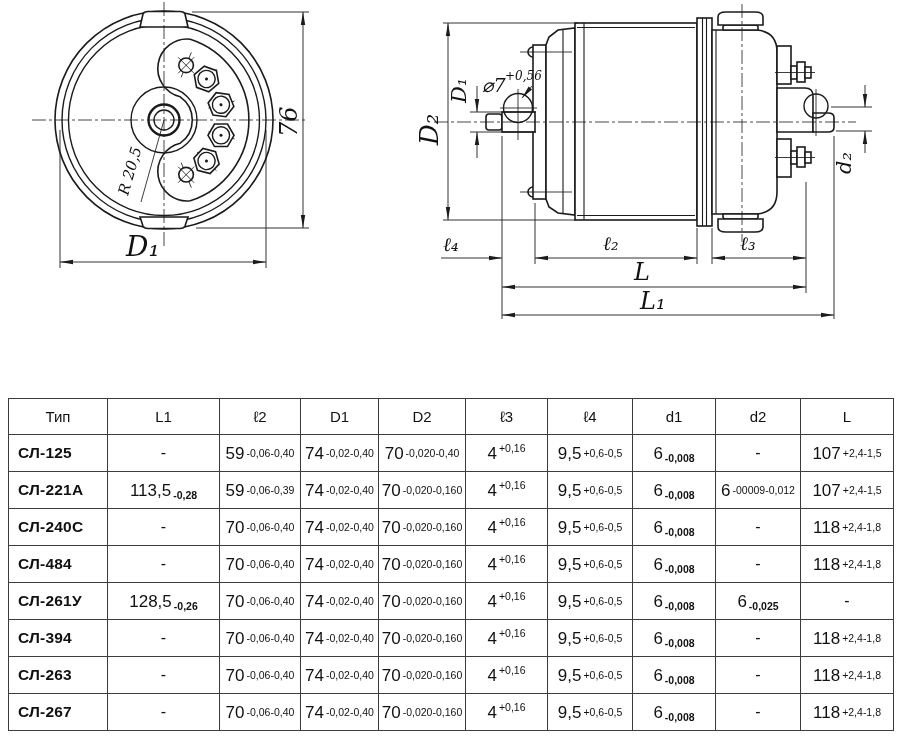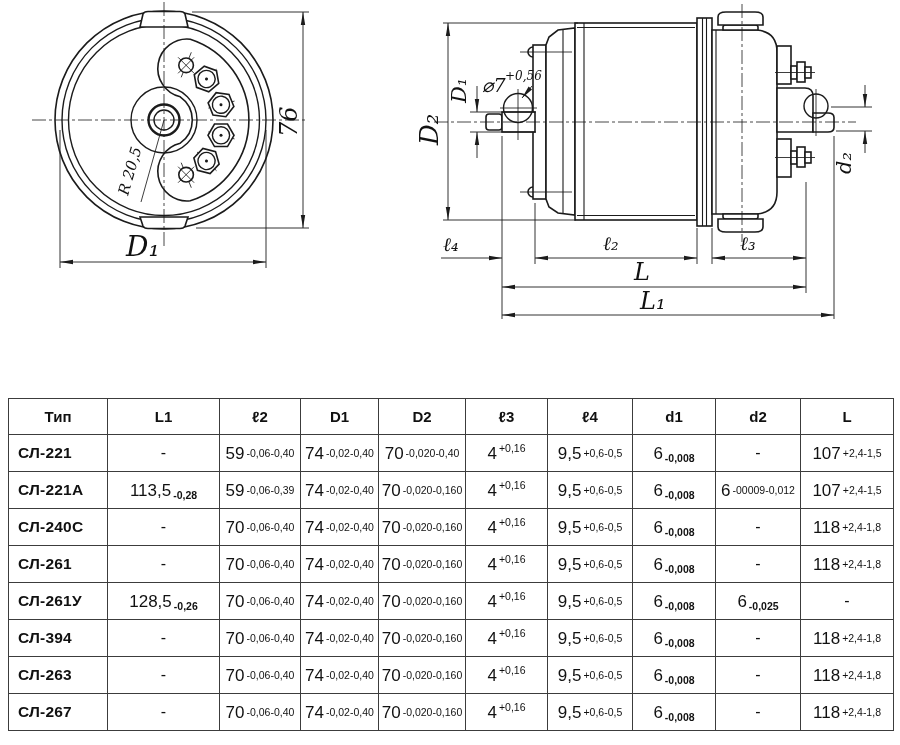--- a/index.html
+++ b/index.html
@@ -14,21 +14,21 @@
   .thin{fill:none;stroke:#1b1b1b;stroke-width:0.85;}
   .dim{fill:none;stroke:#1b1b1b;stroke-width:0.9;}
   .cl{fill:none;stroke:#1b1b1b;stroke-width:0.8;stroke-dasharray:14 3 3 3;}
   .dot{fill:#1b1b1b;stroke:none;}
   text.dlabel{font-family:"DejaVu Serif","Liberation Serif",serif;font-style:italic;fill:#111;}
   
   #spec{position:absolute;left:8px;top:398px;border-collapse:collapse;table-layout:fixed;width:885px;}
   #spec th,#spec td{border:1px solid #3c3c3c;padding:0;margin:0;vertical-align:middle;overflow:hidden;}
   #spec thead tr{height:36px;}
   #spec tbody tr{height:37px;}
-  #spec th{font-weight:bold;font-size:15px;text-align:center;}
+  #spec th{font-weight:normal;font-size:15px;text-align:center;}
   .cellwrap{display:flex;align-items:center;justify-content:center;height:100%;line-height:1;}
   .typecell{justify-content:flex-start;padding-left:9px;font-weight:bold;font-size:15.5px;letter-spacing:.2px;}
   .num{font-size:17px;text-align:right;}
   .dash{font-size:16px;}
   .tol{display:flex;flex-direction:row;justify-content:center;margin-left:2px;
        font-size:10.5px;line-height:1.18;text-align:left;}
   .tolone{font-size:10.5px;margin-left:2px;position:relative;display:inline-block;}
   .tolone.sup{top:-5px;} .tolone.sub{top:5px;font-weight:bold;}
 </style>
 </head>
@@ -253,21 +253,21 @@
           <th>ℓ3</th>
           <th>ℓ4</th>
           <th>d1</th>
           <th>d2</th>
           <th>L</th>
         </tr>
   </thead>
   <tbody id="body-rows">
         <tr>
           <td>
-            <span class="cellwrap typecell">СЛ-221</span>
+            <span class="cellwrap typecell">СЛ-125</span>
           </td>
           <td>
             <span class="cellwrap">
               <span class="dash">-</span>
             </span>
           </td>
           <td>
             <span class="cellwrap">
               <span class="num">59</span>
               <span class="tol">
@@ -474,21 +474,21 @@
               <span class="num">118</span>
               <span class="tol">
                 <span>+2,4</span>
                 <span>-1,8</span>
               </span>
             </span>
           </td>
         </tr>
         <tr>
           <td>
-            <span class="cellwrap typecell">СЛ-261</span>
+            <span class="cellwrap typecell">СЛ-484</span>
           </td>
           <td>
             <span class="cellwrap">
               <span class="dash">-</span>
             </span>
           </td>
           <td>
             <span class="cellwrap">
               <span class="num">70</span>
               <span class="tol">

